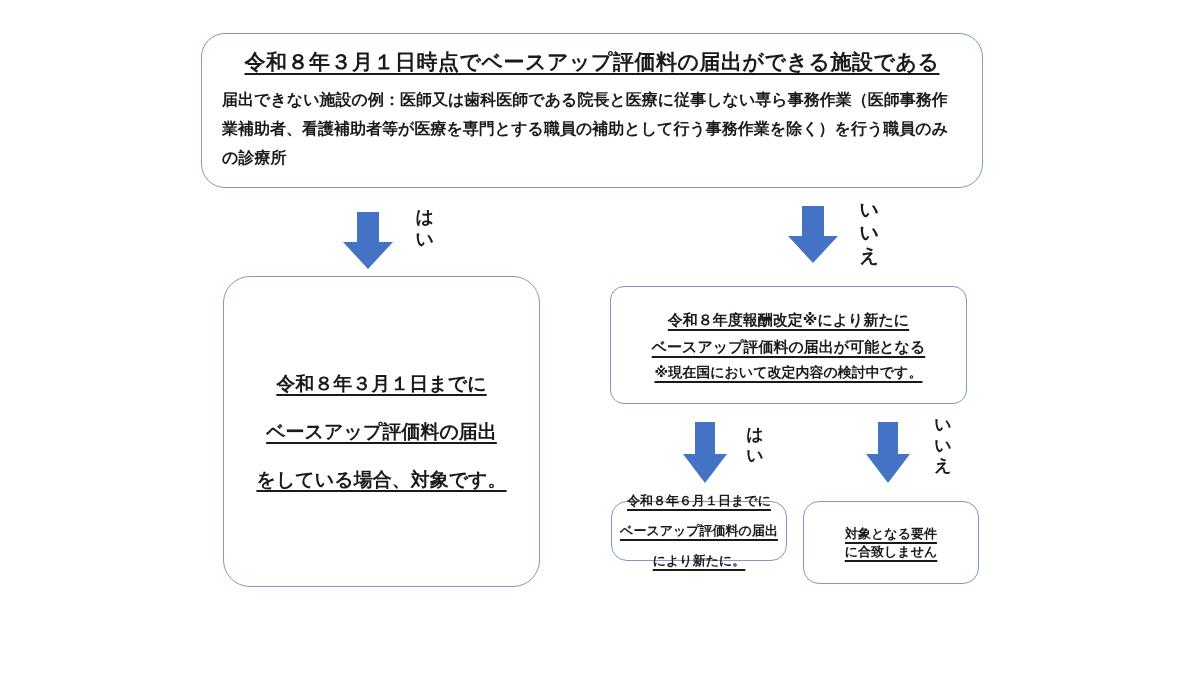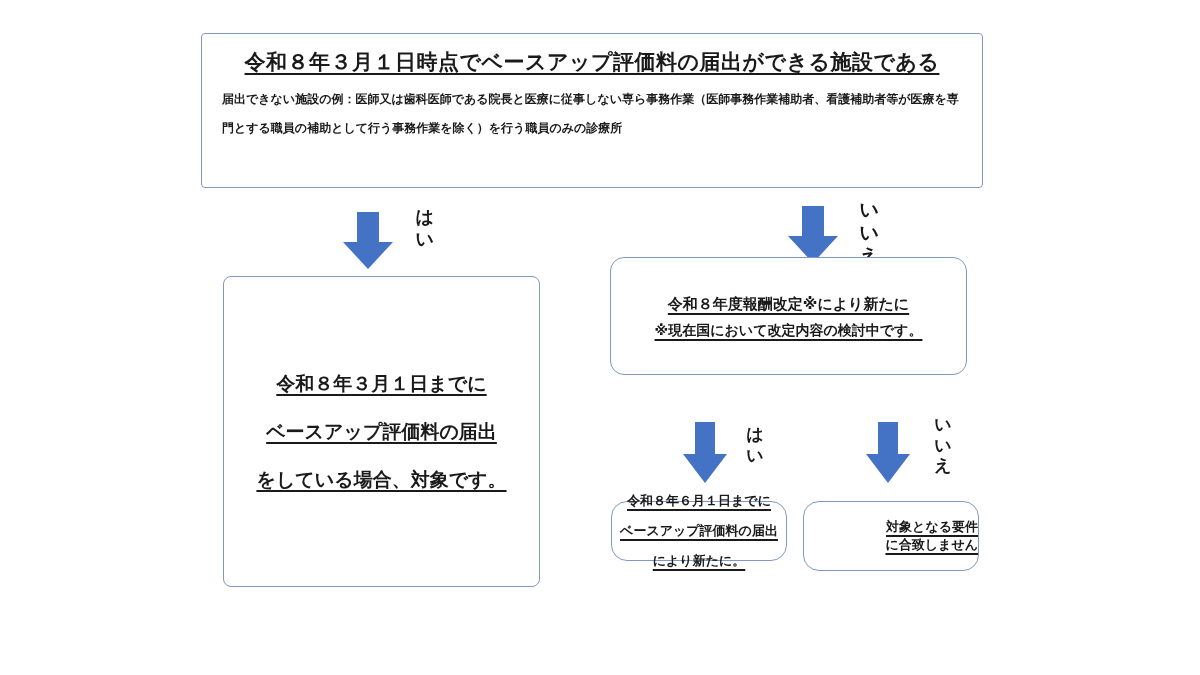--- a/index.html
+++ b/index.html
@@ -15,65 +15,65 @@
     position:absolute;
     background:#ffffff;
     border:1.5px solid var(--box-border,#7f99c2);
     box-sizing:border-box;
   }
   .u{text-decoration:underline;text-underline-offset:4px;text-decoration-thickness:1.5px;}
 
   
   .top-box{
     left:201px;top:33px;width:782px;height:155px;
-    border-radius:4px;
+    border-radius:24px;
     padding:12px 20px 10px 20px;
   }
   .top-box-title{
     text-align:center;
     font-size:21px;font-weight:bold;
     letter-spacing:0.5px;
     margin-top:2px;
   }
   .top-box-body{
-    font-size:12px;font-weight:bold;
+    font-size:16px;font-weight:bold;
     line-height:29px;
     margin-top:9px;
     text-align:left;
   }
 
   
   .left-box{
     left:223px;top:276px;width:317px;height:311px;
-    border-radius:8px;
+    border-radius:27px;
     display:flex;flex-direction:column;justify-content:center;align-items:center;
     gap:22px;
     font-size:19px;font-weight:bold;
     text-align:center;
   }
 
   
   .right-box{
-    left:610px;top:257px;width:357px;height:118px;
+    left:610px;top:286px;width:357px;height:118px;
     border-radius:14px;
     display:flex;flex-direction:column;justify-content:center;align-items:center;
     text-align:center;font-weight:bold;
     padding:4px 2px;
   }
   .right-box .big-line{font-size:15px;line-height:1.0;margin:6px 0;}
   .right-box .note-line{font-size:14px;line-height:1.0;margin:5.5px 0;}
 
   
   .bottom-box{
     border-radius:16px;
     display:flex;flex-direction:column;justify-content:center;align-items:center;
     font-size:13px;font-weight:bold;text-align:center;
   }
   .bottom-left-box{left:611px;top:501px;width:176px;height:60px;gap:12px;}
-  .bottom-right-box{left:803px;top:501px;width:176px;height:70px;gap:0;align-items:flex-end;}
+  .bottom-right-box{left:803px;top:501px;width:176px;height:83px;gap:0;}
 
   
   .arrow{
     position:absolute;
     display:flex;flex-direction:column;align-items:center;
   }
   .arrow .shaft{width:22px;height:30px;background:var(--arrow,#4472C4);}
   .arrow .head{
     width:0;height:0;
     border-left:25px solid transparent;
@@ -129,20 +129,21 @@
   <div class="vlabel vlabel-top-no">いいえ</div>
 
   <div class="box left-box">
     <div class="u">令和８年３月１日までに</div>
     <div class="u">ベースアップ評価料の届出</div>
     <div class="u">をしている場合、対象です。</div>
   </div>
 
   <div class="box right-box">
     <div class="big-line u">令和８年度報酬改定※により新たに</div>
+    <div class="big-line u">ベースアップ評価料の届出が可能となる</div>
     <div class="note-line u">※現在国において改定内容の検討中です。</div>
   </div>
 
   <div class="arrow small arrow-sub-yes">
     <div class="shaft"></div>
     <div class="head"></div>
   </div>
   <div class="vlabel vlabel-sub-yes">はい</div>
 
   <div class="arrow small arrow-sub-no">

